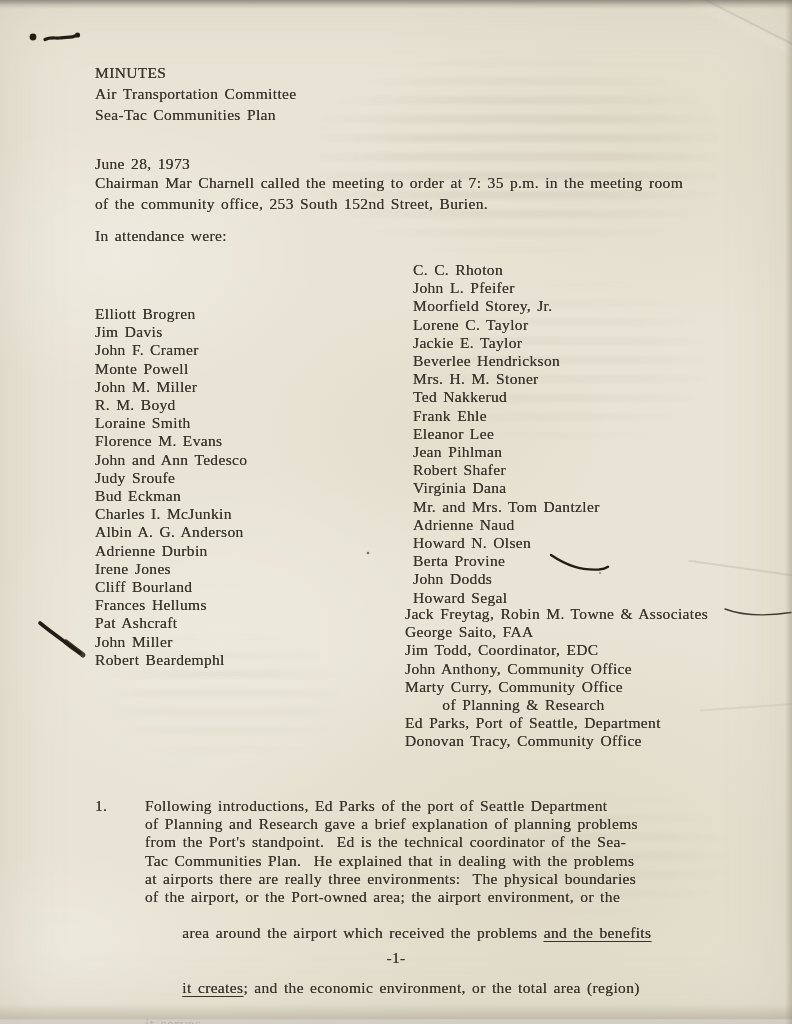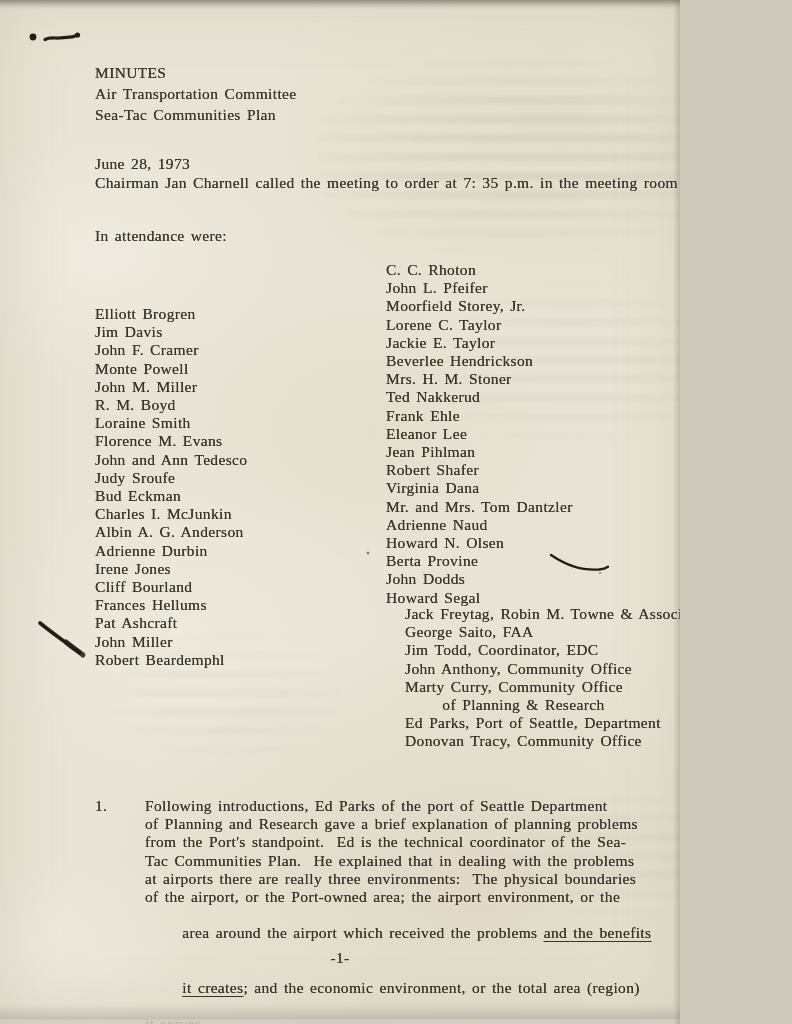--- a/index.html
+++ b/index.html
@@ -1,17 +1,17 @@
 <!DOCTYPE html>
 <html><head>
 <meta charset="utf-8">
 <style>
   html,body{margin:0;padding:0;background:#cfcabb;}
   .page{
-    position:relative;width:680px;height:1024px;overflow:hidden;
+    position:relative;width:792px;height:1024px;overflow:hidden;
     background-color:#e8e3d4;
     background-image:
       radial-gradient(ellipse 300px 200px at 15% 25%, rgba(255,255,255,0.28), transparent 70%),
       radial-gradient(ellipse 420px 300px at 82% 12%, rgba(214,205,182,0.32), transparent 70%),
       radial-gradient(ellipse 520px 360px at 70% 86%, rgba(206,196,170,0.34), transparent 72%),
       radial-gradient(ellipse 360px 260px at 28% 62%, rgba(255,255,255,0.22), transparent 70%),
       radial-gradient(ellipse 260px 190px at 55% 42%, rgba(216,207,184,0.26), transparent 70%),
       radial-gradient(ellipse 200px 140px at 8% 92%, rgba(255,255,255,0.20), transparent 70%);
     box-shadow: inset 0 0 70px rgba(150,140,115,0.20);
     font-family:"Liberation Serif", serif;
@@ -70,21 +70,22 @@
     <div class="t-line">MINUTES</div>
     <div class="t-line">Air Transportation Committee</div>
     <div class="t-line">Sea-Tac Communities Plan</div>
   </div>
 
   <div class="txt" style="left:95px;top:140px;margin-top:13px;">
     <div class="t-line">June 28, 1973</div>
   </div>
 
   <div class="txt" style="left:95px;top:172px;">
-    <div class="t-line">Chairman Jan Charnell called the meeting to order at 7: 35 p.m. in the meeting room</div>
+    <div class="t-line">Chairman Mar Charnell called the meeting to order at 7: 35 p.m. in the meeting room</div>
+    <div class="t-line">of the community office, 253 South 152nd Street, Burien.</div>
   </div>
 
   <div class="txt" style="left:95px;top:225px;text-align:right;">
     <div class="t-line">In attendance were:</div>
   </div>
 
   <div class="txt lh18" style="left:95px;top:261px;margin-top:44px;">
       <div class="name-line">Elliott Brogren</div>
       <div class="name-line">Jim Davis</div>
       <div class="name-line">John F. Cramer</div>
@@ -100,21 +101,21 @@
       <div class="name-line">Albin A. G. Anderson</div>
       <div class="name-line">Adrienne Durbin</div>
       <div class="name-line">Irene Jones</div>
       <div class="name-line">Cliff Bourland</div>
       <div class="name-line">Frances Hellums</div>
       <div class="name-line">Pat Ashcraft</div>
       <div class="name-line">John Miller</div>
       <div class="name-line">Robert Beardemphl</div>
     </div>
 
-  <div class="txt lh18" style="left:386px;top:261px;">
+  <div class="txt lh18" style="left:413px;top:261px;">
       <div class="name-line">C. C. Rhoton</div>
       <div class="name-line">John L. Pfeifer</div>
       <div class="name-line">Moorfield Storey, Jr.</div>
       <div class="name-line">Lorene C. Taylor</div>
       <div class="name-line">Jackie E. Taylor</div>
       <div class="name-line">Beverlee Hendrickson</div>
       <div class="name-line">Mrs. H. M. Stoner</div>
       <div class="name-line">Ted Nakkerud</div>
       <div class="name-line">Frank Ehle</div>
       <div class="name-line">Eleanor Lee</div>

